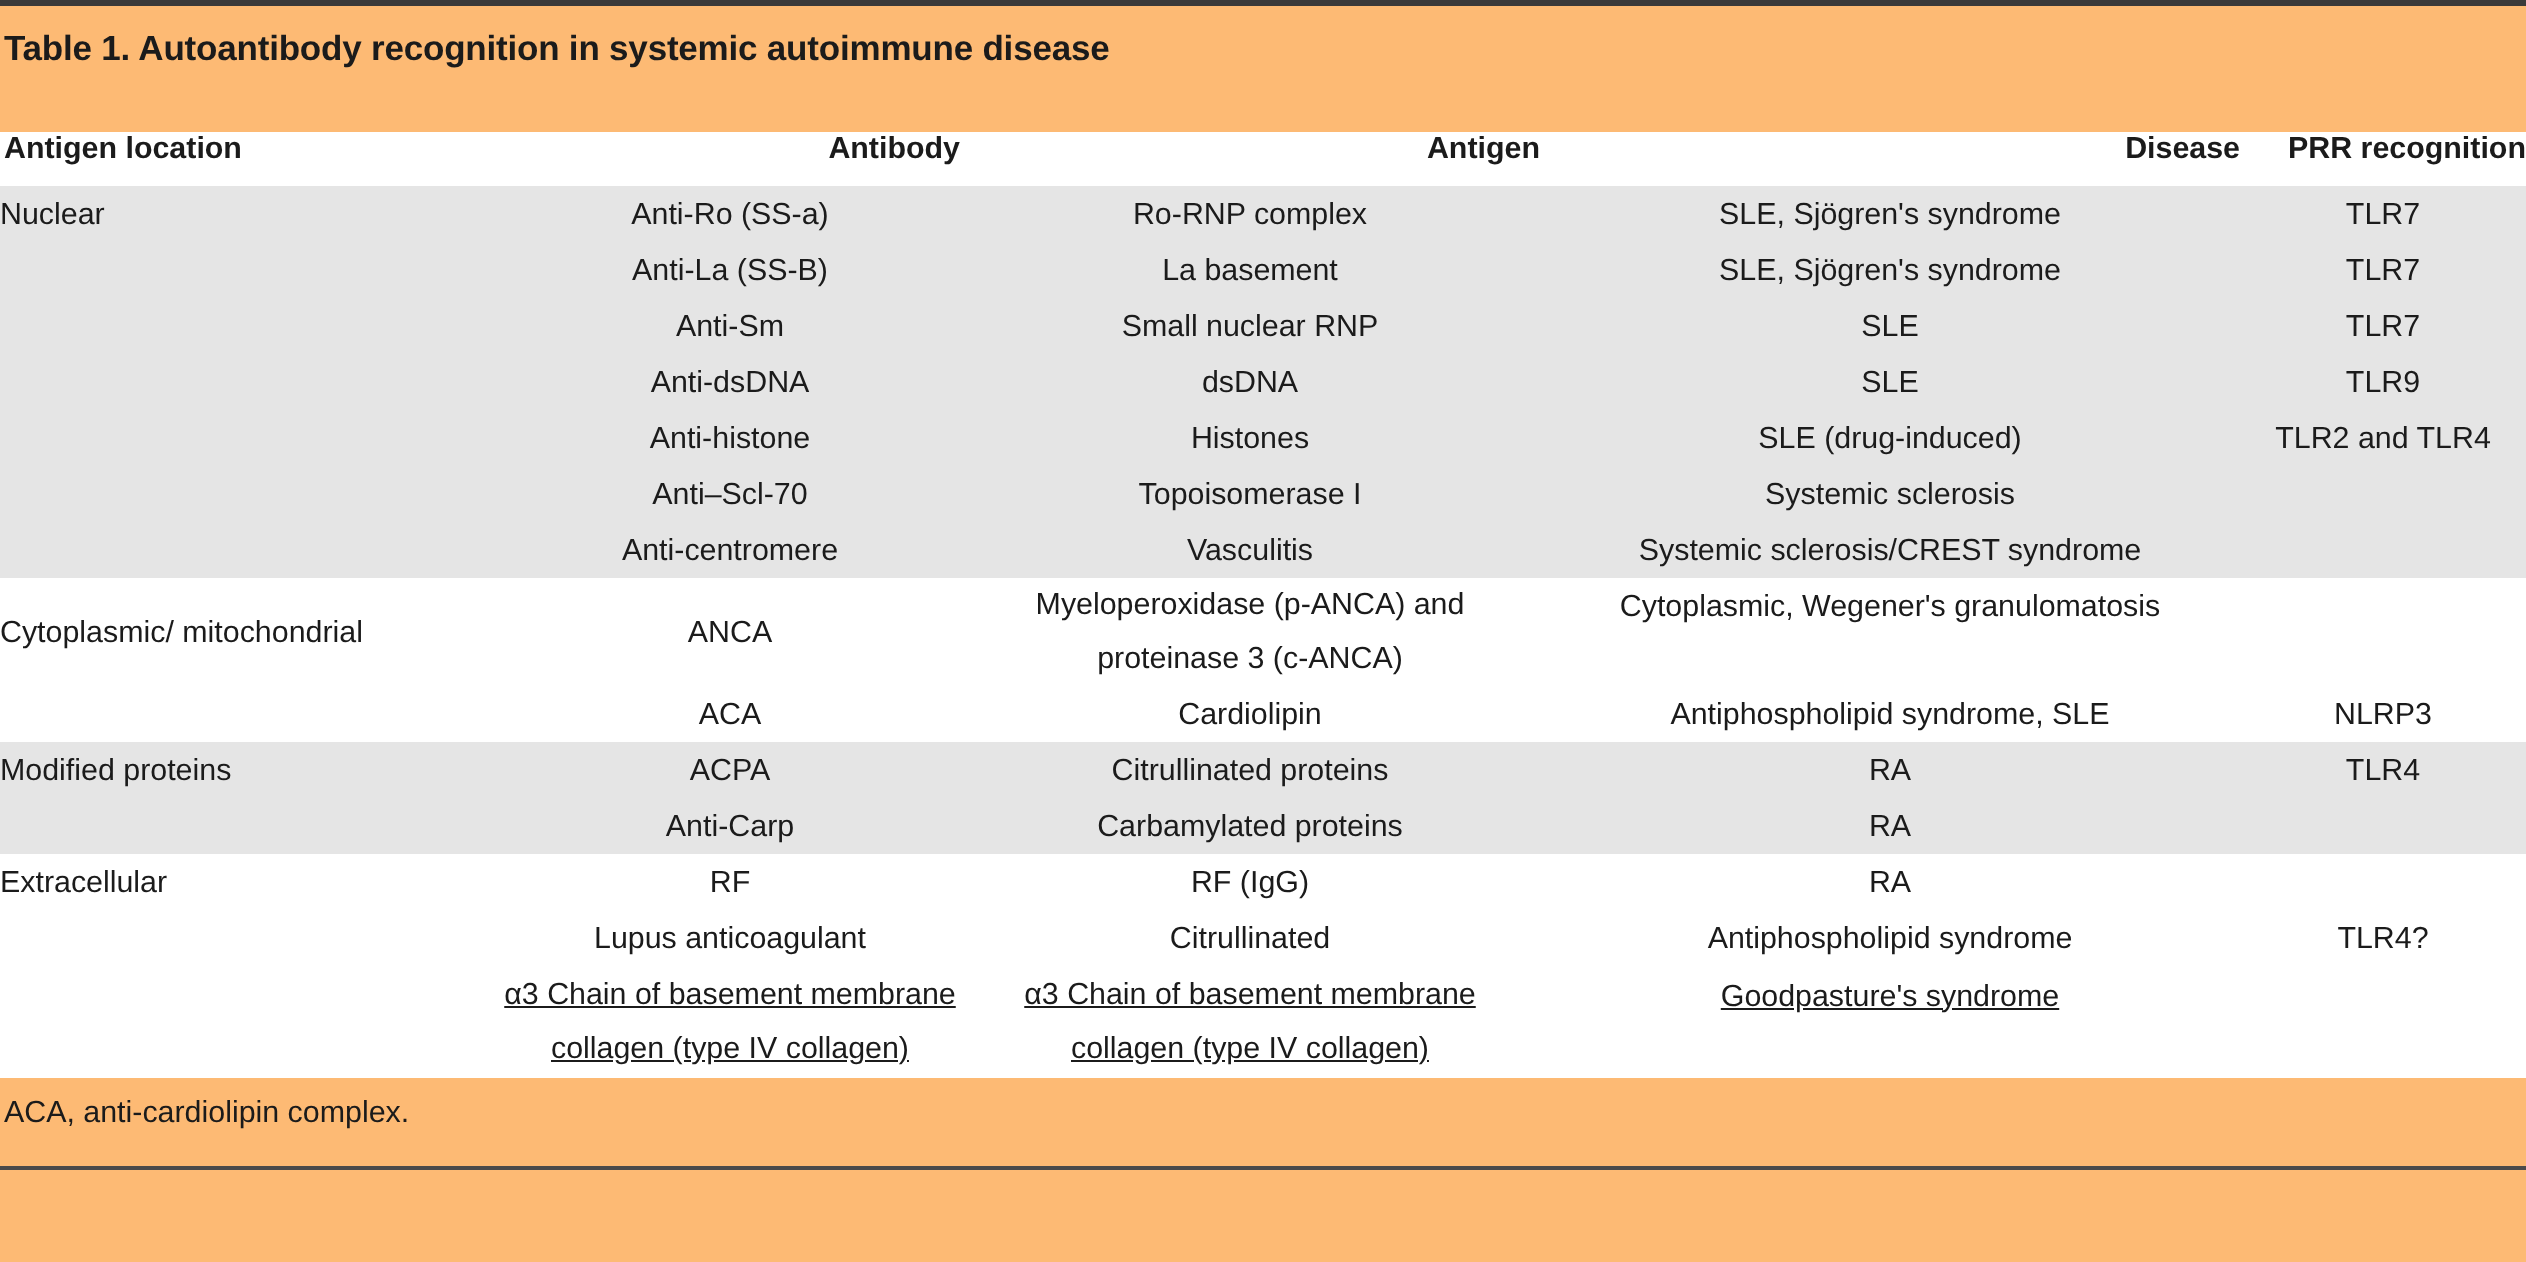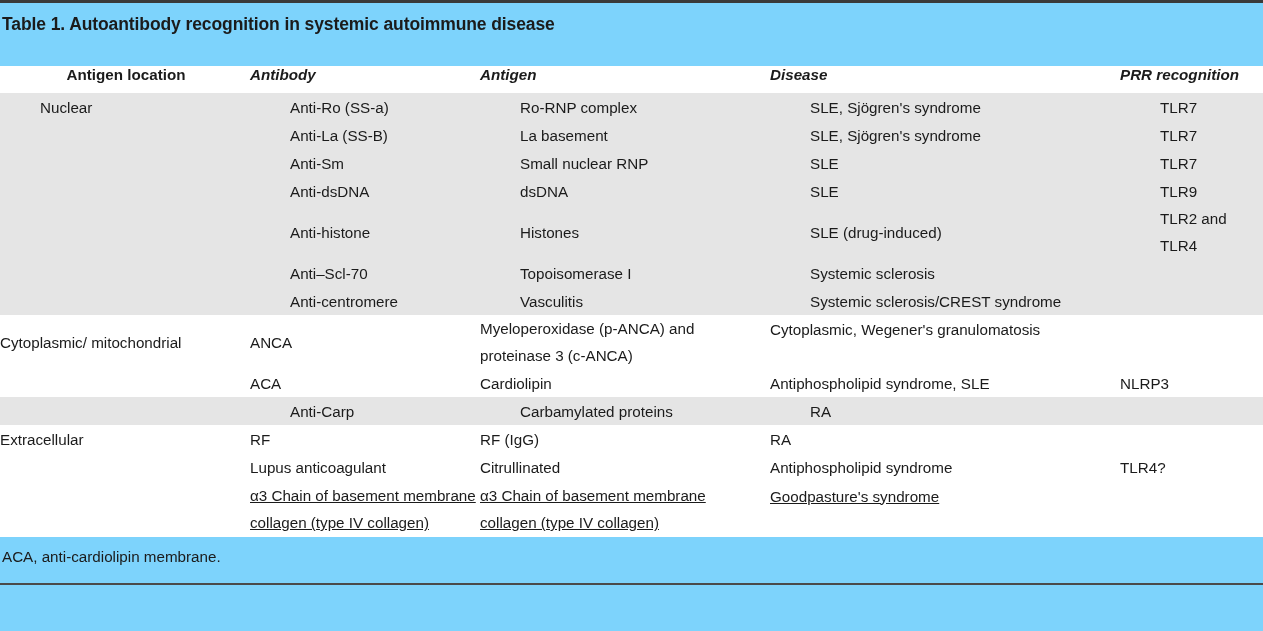--- a/index.html
+++ b/index.html
@@ -11,21 +11,21 @@
     width: 1263px;
     height: 631px;
     font-family: "Liberation Sans", sans-serif;
     color: #1b1b1b;
     overflow: hidden;
   }
   .sheet {
     position: relative;
     width: 1263px;
     height: 631px;
-    background: #7dd3fc;
+    background: #fdba74;
     box-sizing: border-box;
   }
   .top-rule {
     position: absolute;
     top: 0;
     left: 0;
     width: 1263px;
     height: 3px;
     background: #3a3a3a;
   }
@@ -53,34 +53,34 @@
   table.tbl col.c3 { width: 350px; }
   table.tbl col.c4 { width: 143px; }
 
   table.tbl th {
     font-weight: bold;
     font-size: 15.2px;
     padding: 0 0 10px 0;
     vertical-align: bottom;
     background: #ffffff;
   }
-  table.tbl th.h0 { text-align: center; padding-left: 2px; }
-  table.tbl th.hc { text-align: left; font-style: italic; }
+  table.tbl th.h0 { text-align: left; padding-left: 2px; }
+  table.tbl th.hc { text-align: right; }
 
   table.tbl td {
     padding: 0;
     height: 28px;
     line-height: 27px;
     vertical-align: middle;
     font-size: 15.2px;
   }
   td.loc { text-align: left; padding-left: 2px; }
-  td.ctr { }
-
-  tr.band td { background: #e5e5e5; padding-left: 40px; }
+  td.ctr { text-align: center; }
+
+  tr.band td { background: #e5e5e5; }
   tr.plain td { background: #ffffff; }
 
   td.two-line {
     line-height: 24px;
     padding-top: 2px;
     padding-bottom: 2px;
     height: auto;
   }
   tr.tall td { height: 54px; }
   tr.tall2 td { height: 56px; text-decoration: underline; }
@@ -201,20 +201,27 @@
       </tr>
 
       <tr class="plain">
         <td class="loc"></td>
         <td class="ctr">ACA</td>
         <td class="ctr">Cardiolipin</td>
         <td class="ctr">Antiphospholipid syndrome, SLE</td>
         <td class="ctr">NLRP3</td>
       </tr>
 
+      <tr class="band">
+        <td class="loc">Modified proteins</td>
+        <td class="ctr">ACPA</td>
+        <td class="ctr">Citrullinated proteins</td>
+        <td class="ctr">RA</td>
+        <td class="ctr">TLR4</td>
+      </tr>
 
       <tr class="band">
         <td class="loc"></td>
         <td class="ctr">Anti-Carp</td>
         <td class="ctr">Carbamylated proteins</td>
         <td class="ctr">RA</td>
         <td class="ctr"></td>
       </tr>
 
       <tr class="plain">
@@ -245,16 +252,16 @@
         </td>
         <td class="ctr">
           <span class="sub-line" style="display:block; margin-top:-26px;">Goodpasture's syndrome</span>
         </td>
         <td class="ctr"></td>
       </tr>
 
     </tbody>
   </table>
 
-  <div class="footnote">ACA, anti-cardiolipin membrane.</div>
+  <div class="footnote">ACA, anti-cardiolipin complex.</div>
   <div class="bottom-rule"></div>
 
 </div>
 
 </body></html>

